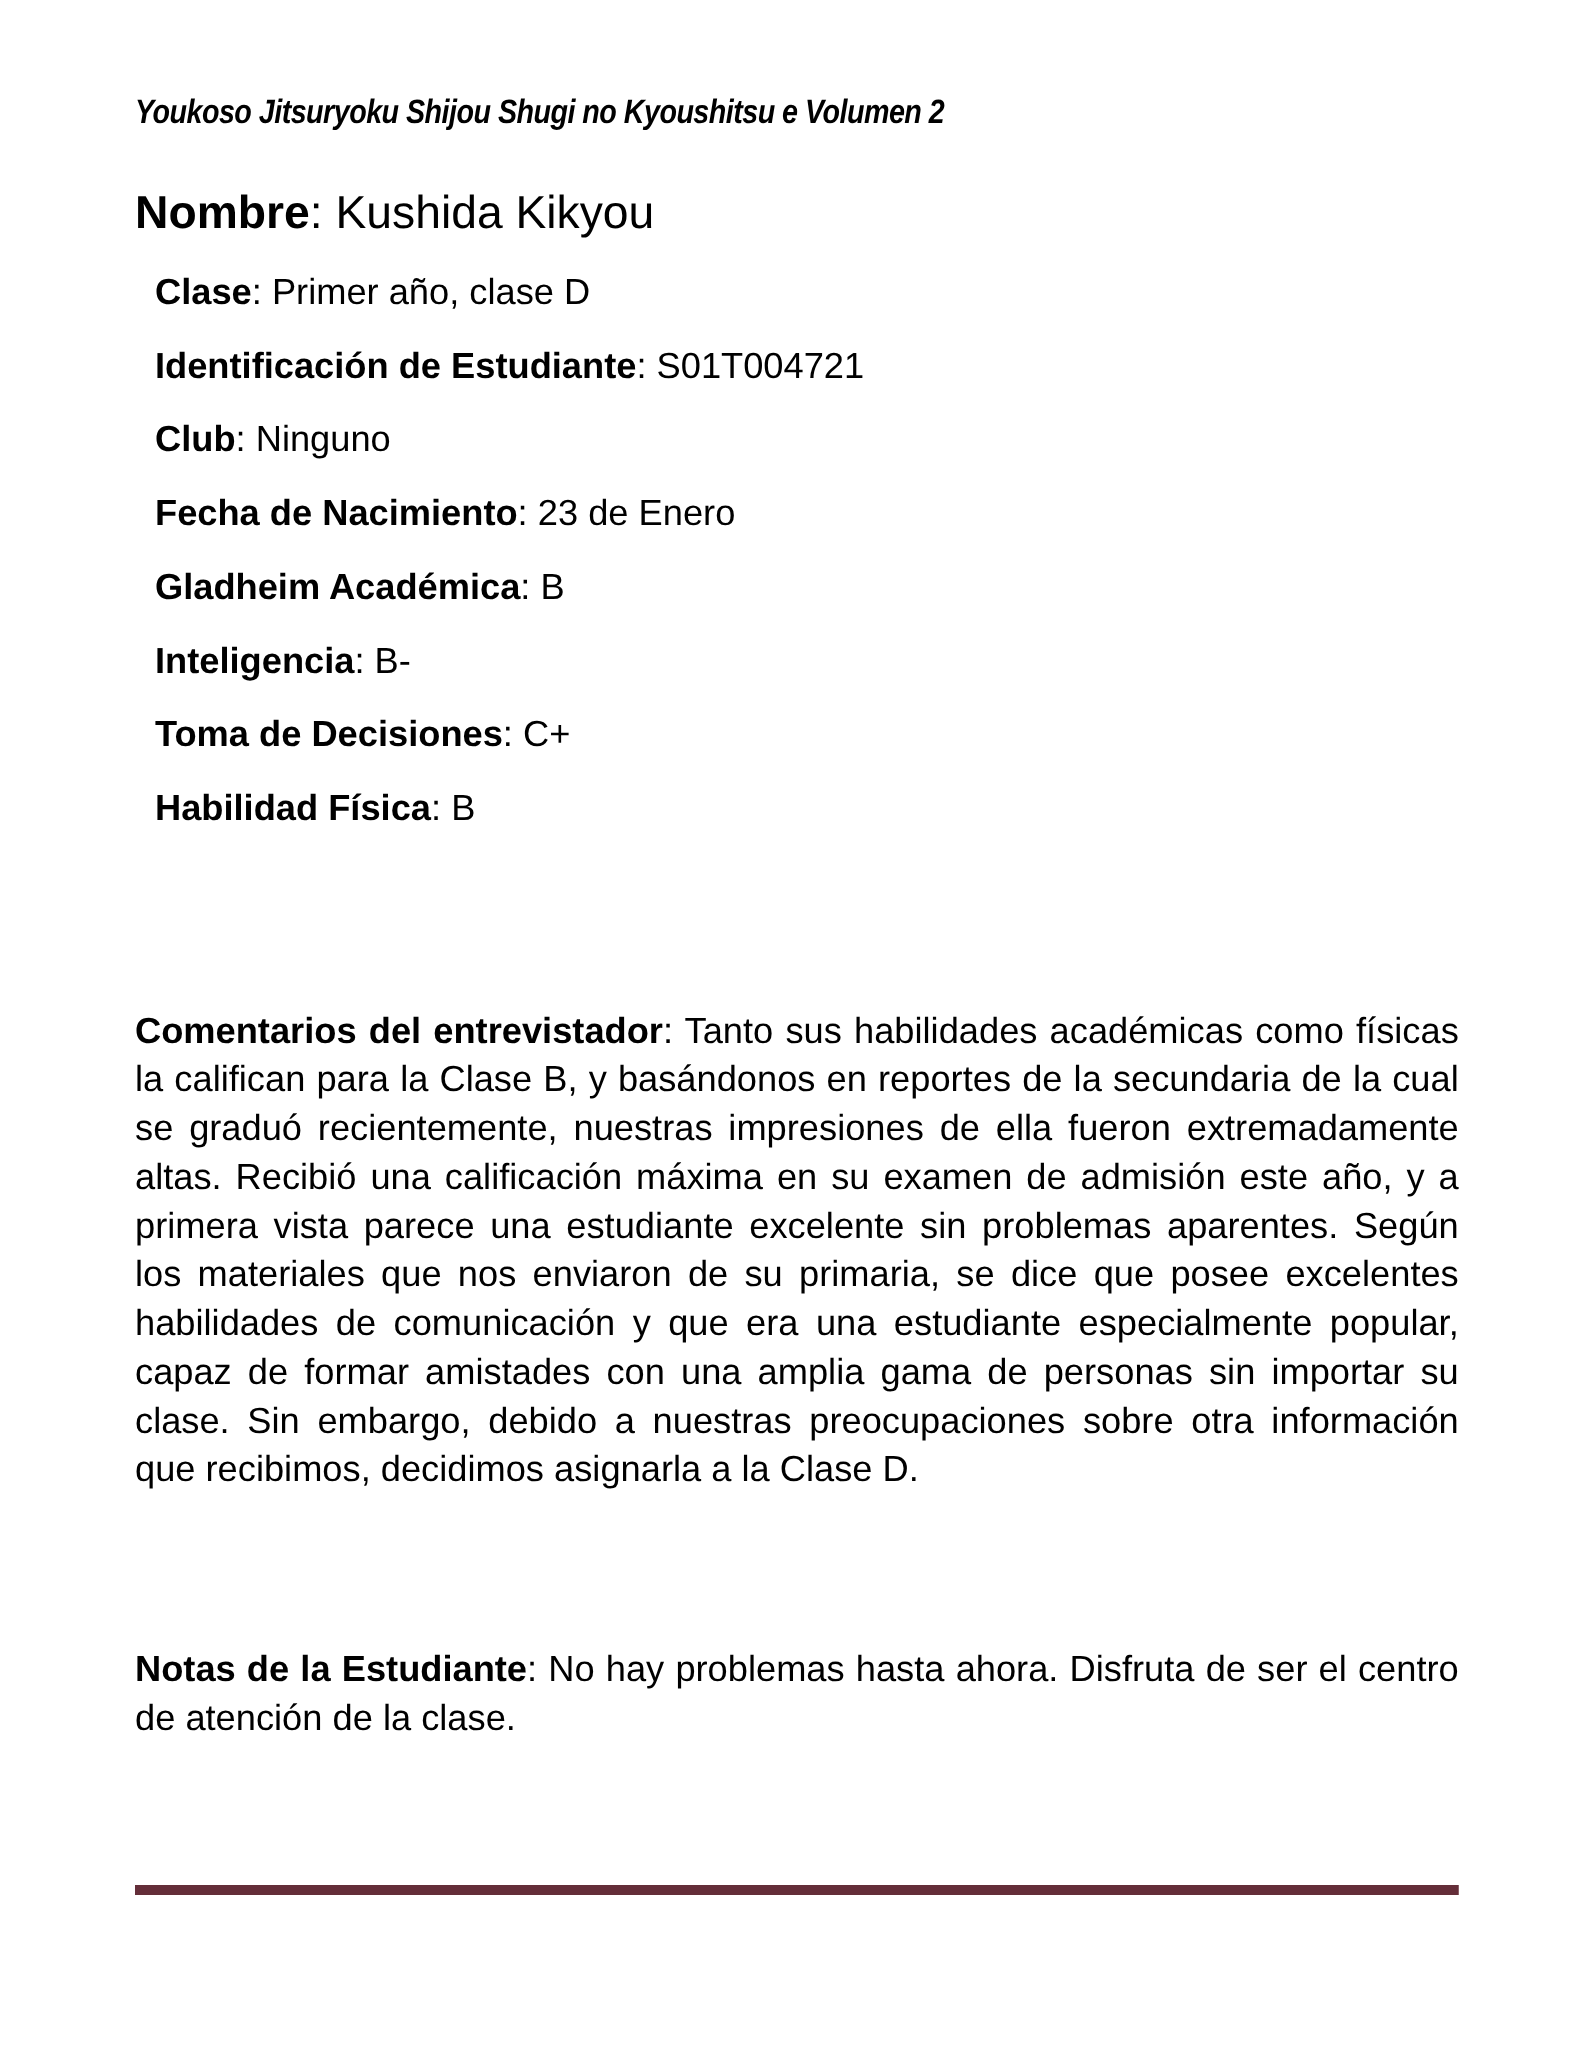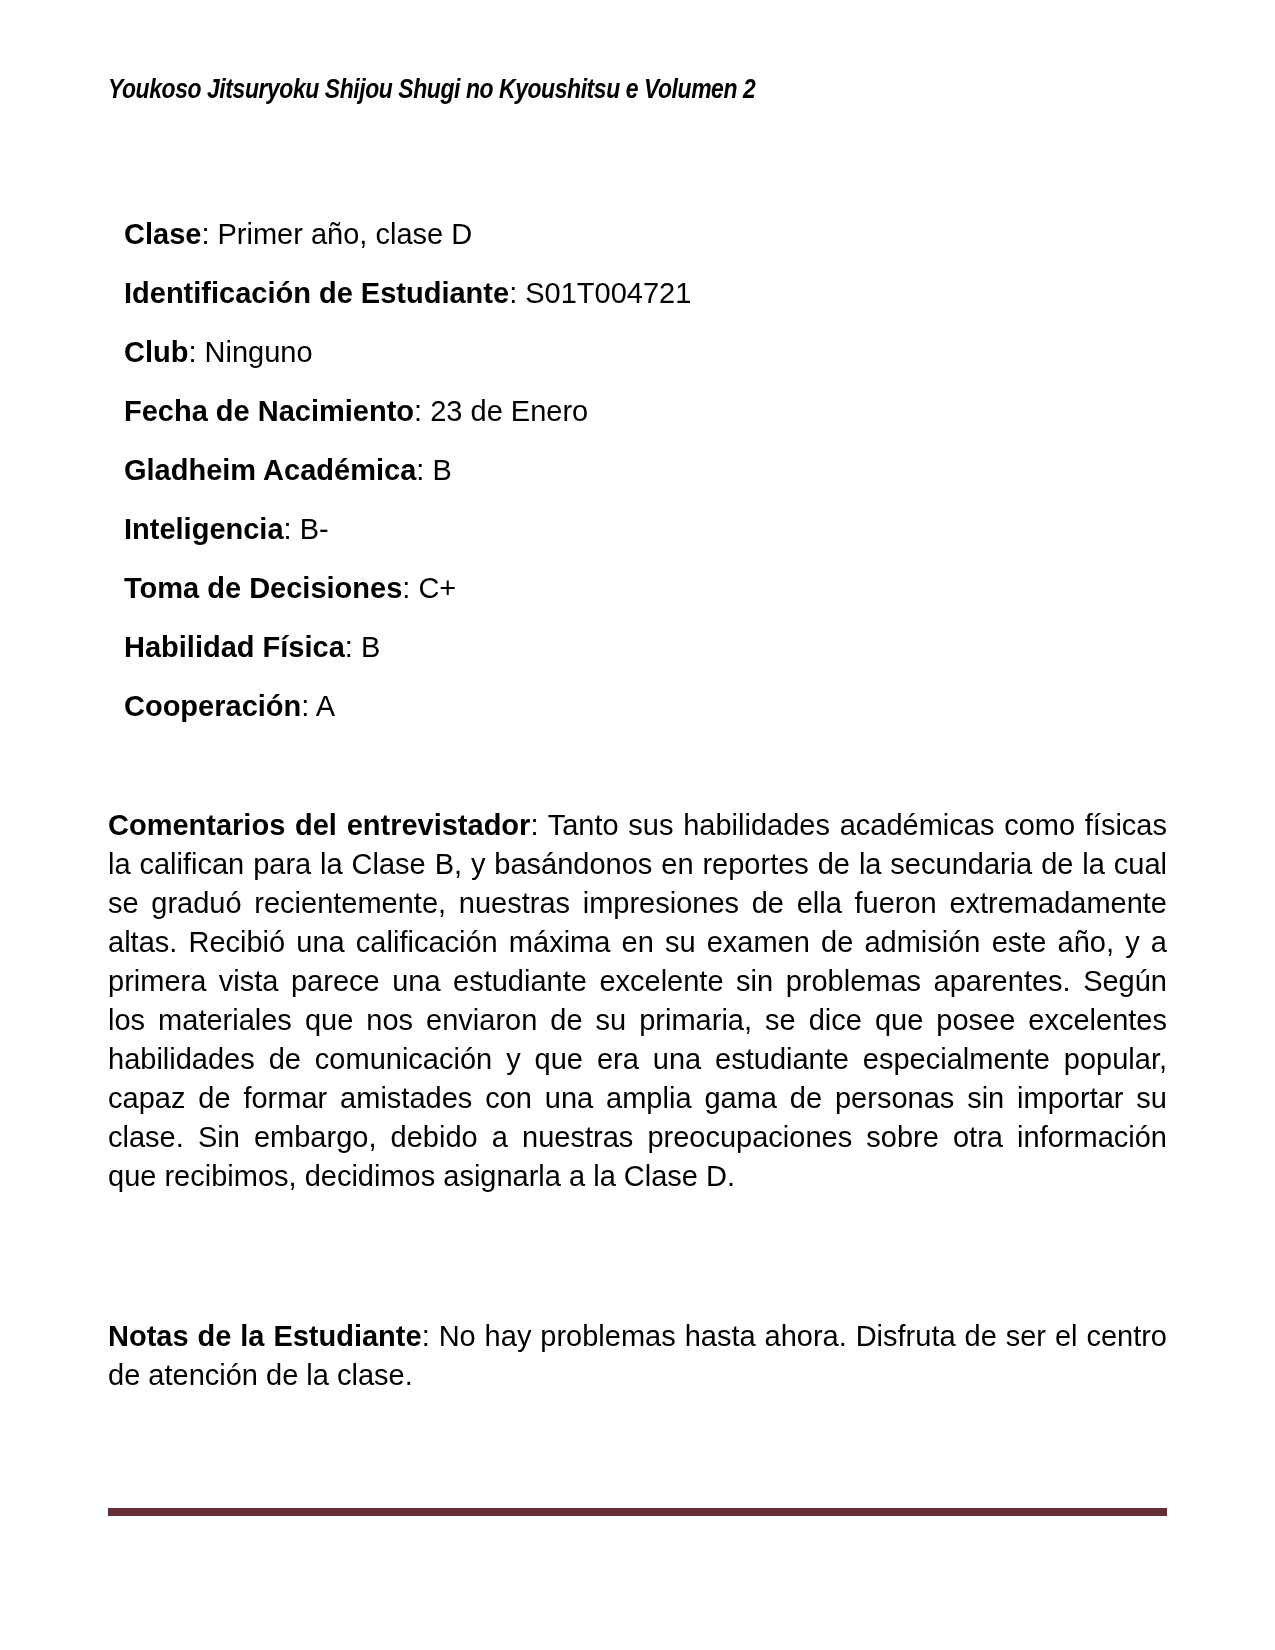--- a/index.html
+++ b/index.html
@@ -40,31 +40,31 @@
   .footer-left{transform:scaleX(0.88);transform-origin:0 50%;}
   .footer-right{transform:scaleX(0.88);transform-origin:100% 50%;}
 </style>
 </head>
 <body>
 
 <div class="page">
 
   <div class="abs deco header-title">Youkoso Jitsuryoku Shijou Shugi no Kyoushitsu e Volumen 2</div>
 
+  <h1 class="abs name-heading"><span class="bold">Nombre</span><span>: </span><span>Kushida Kikyou</span></h1>
 
   <div class="abs fields">
     <p><span class="bold">Clase</span><span>: </span><span>Primer año, clase D</span></p>
     <p><span class="bold">Identificación de Estudiante</span><span>: </span><span>S01T004721</span></p>
     <p><span class="bold">Club</span><span>: </span><span>Ninguno</span></p>
     <p><span class="bold">Fecha de Nacimiento</span><span>: </span><span>23 de Enero</span></p>
     <p><span class="bold">Gladheim Académica</span><span>: </span><span>B</span></p>
     <p><span class="bold">Inteligencia</span><span>: </span><span>B-</span></p>
     <p><span class="bold">Toma de Decisiones</span><span>: </span><span>C+</span></p>
     <p><span class="bold">Habilidad Física</span><span>: </span><span>B</span></p>
-    <p><span class="bold">Cooperación</span><span>: </span><span>A</span></p>
   </div>
 
   <p class="abs para comments-para"><span class="bold">Comentarios del entrevistador</span><span>: </span><span>Tanto sus habilidades académicas como físicas la califican para la Clase B, y basándonos en reportes de la secundaria de la cual se graduó recientemente, nuestras impresiones de ella fueron extremadamente altas. Recibió una calificación máxima en su examen de admisión este año, y a primera vista parece una estudiante excelente sin problemas aparentes. Según los materiales que nos enviaron de su primaria, se dice que posee excelentes habilidades de comunicación y que era una estudiante especialmente popular, capaz de formar amistades con una amplia gama de personas sin importar su clase. Sin embargo, debido a nuestras preocupaciones sobre otra información que recibimos, decidimos asignarla a la Clase D.</span></p>
 
   <p class="abs para notes-para"><span class="bold">Notas de la Estudiante</span><span>: </span><span>No hay problemas hasta ahora. Disfruta de ser el centro de atención de la clase.</span></p>
 
   <div class="rule rule-thick" style="background: rgb(100, 46, 57);"></div>
   <div class="rule rule-thin" style="background: rgb(100, 46, 57);"></div>
 
   <div class="abs footer-row">

